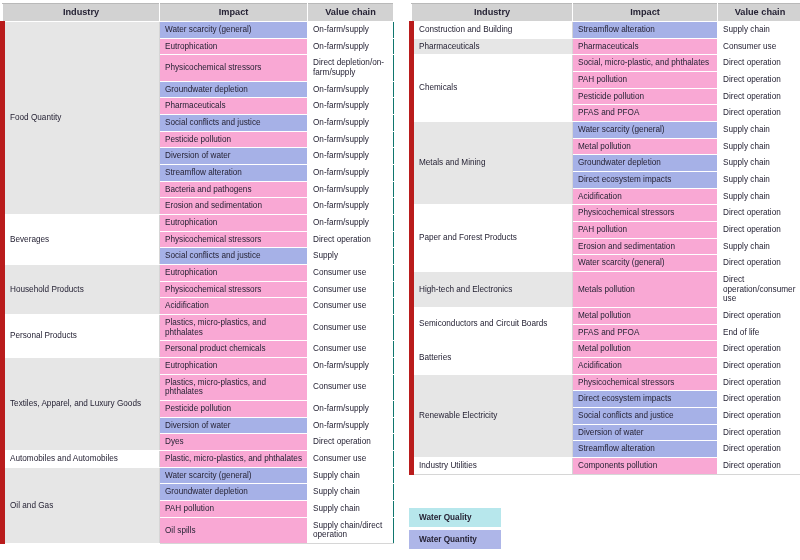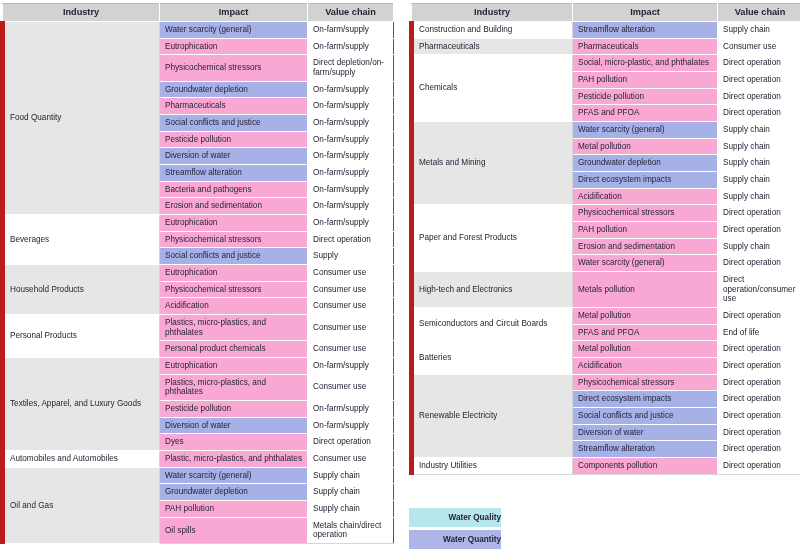--- a/index.html
+++ b/index.html
@@ -66,21 +66,20 @@
     width:92px;
     font-size:8.2px;
   }
   .legend-item{
     height:19px;
     display:flex;align-items:center;
     padding-left:10px;
     font-weight:bold;
     color:#262335;
     box-sizing:border-box;
-    justify-content:flex-end;
   }
   .legend-item.quality{background:#b7e7ec;margin-bottom:3px;}
   .legend-item.quantity{background:#aeb6e8;}
 </style>
 </head>
 <body>
 
 <div class="page">
 
   <div class="tbl-wrap" id="table-left">
@@ -212,21 +211,21 @@
           <tr>
             <td class="impact quantity">Groundwater depletion</td>
             <td class="chain">Supply chain</td>
           </tr>
           <tr>
             <td class="impact quality">PAH pollution</td>
             <td class="chain">Supply chain</td>
           </tr>
           <tr>
             <td class="impact quality">Oil spills</td>
-            <td class="chain">Metals chain/direct operation</td>
+            <td class="chain">Supply chain/direct operation</td>
           </tr>
         </tbody>
     </table>
   </div>
 
   <div class="tbl-wrap" id="table-right">
     <table>
       <colgroup>
           <col class="c1">
           <col class="c2">

